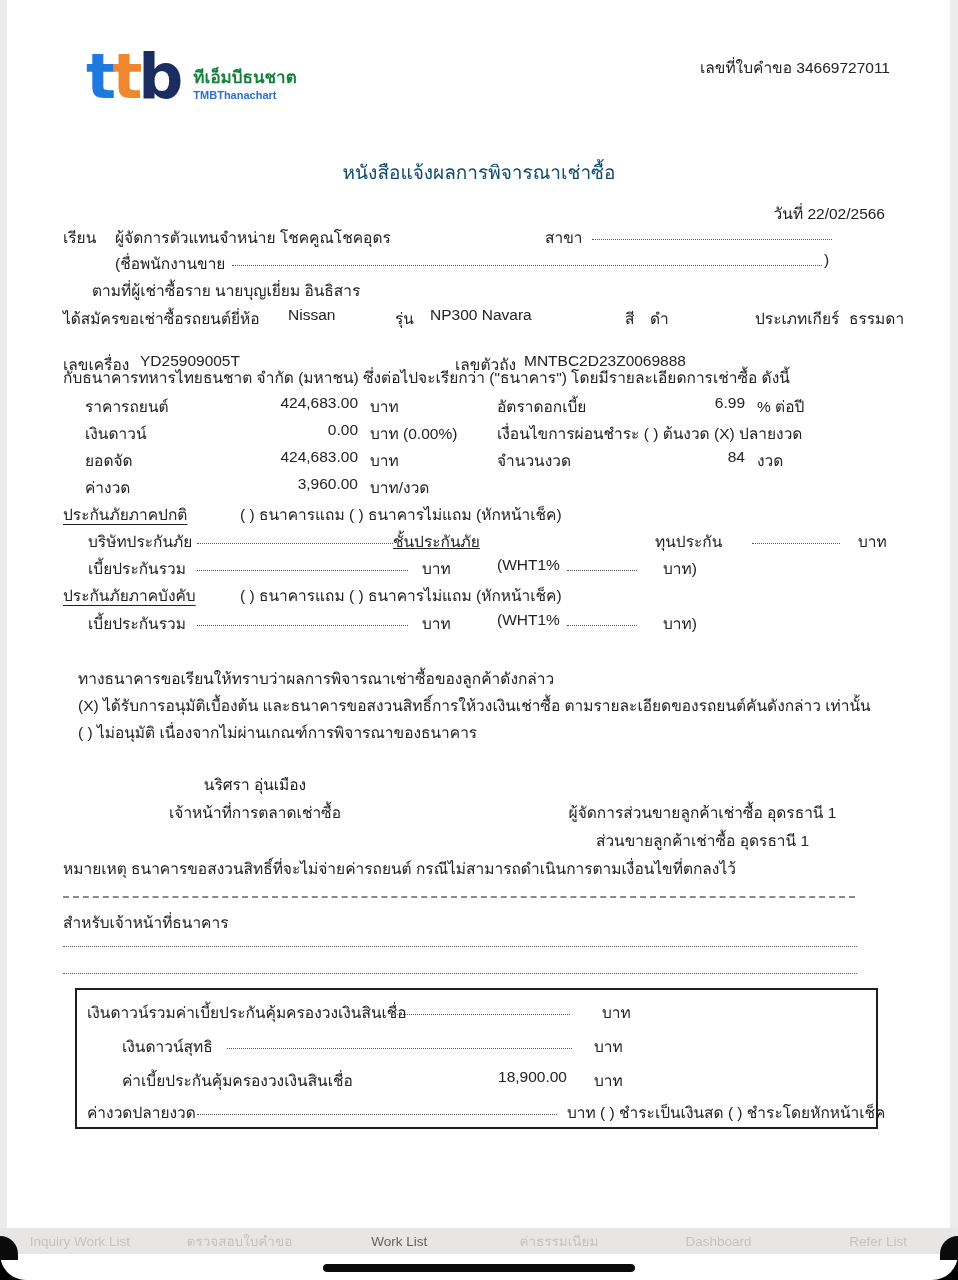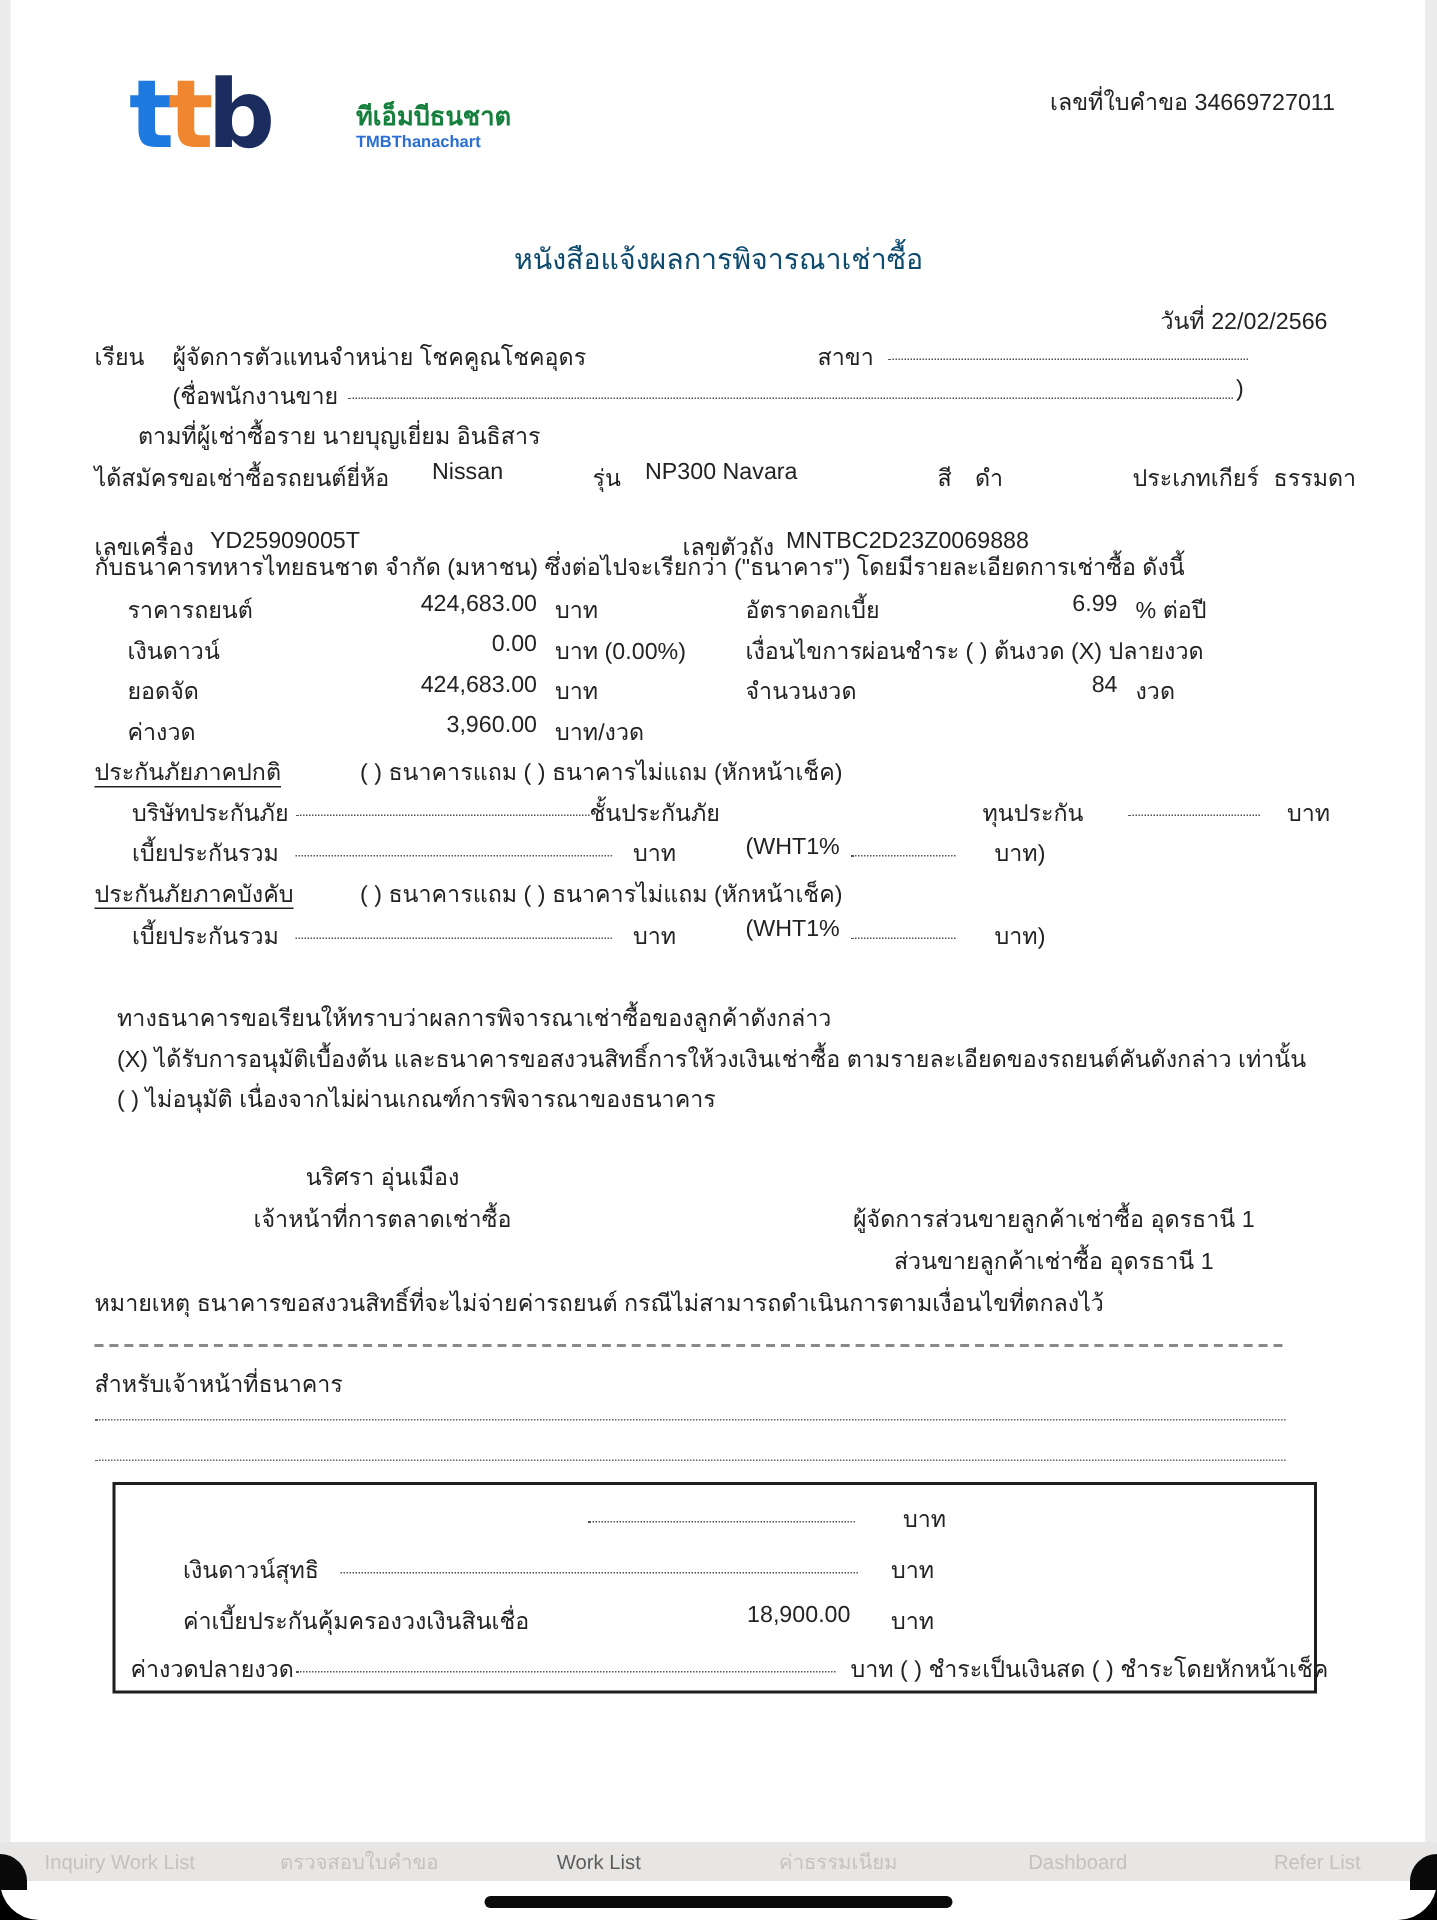--- a/index.html
+++ b/index.html
@@ -18,21 +18,21 @@
   .line { position:absolute; left:0; right:0; height:24px; font-size:15.5px; color:#232323; }
   .line > span { position:absolute; white-space:nowrap; }
   .num { text-align:right; display:inline-block; }
   .u { text-decoration:underline; text-underline-offset:4px; }
   .dots { border-bottom:1.6px dotted #555; height:14px; }
   .dotline { position:absolute; border-bottom:1.6px dotted #666; height:1px; left:63px; width:794px; }
   .dashline { position:absolute; border-top:2px dashed #8a8a8a; left:63px; width:792px; }
   .ctr { text-align:center; }
 
   
-  .logo { position:absolute; left:86px; top:44px; display:flex; align-items:flex-start;gap:44px; }
+  .logo { position:absolute; left:86px; top:44px; display:flex; align-items:flex-start; }
   .logo-ttb { font-size:63px; font-weight:bold; letter-spacing:-4px; line-height:66px; font-family:"DejaVu Sans",sans-serif; }
   .lt1 { color:#1f7ae0; } .lt2 { color:#f0862e; } .lb { color:#1b2d5e; }
   .logo-text { margin-left:14px; padding-top:24px; }
   .logo-th { font-size:17px; color:#15803d; font-weight:bold; line-height:20px; }
   .logo-en { font-size:11px; color:#2b6fd4; font-weight:bold; line-height:14px; }
 
   .title { position:absolute; left:0; right:0; top:157px; text-align:center; font-size:19px; color:#0c4a6e; }
 
   .officer-box { position:absolute; left:75px; top:988px; width:799px; height:137px; border:2px solid #1e1e1e; }
   .officer-box .line { font-size:15.5px; }
@@ -140,21 +140,21 @@
     <span style="left:370px;">บาท/งวด</span>
   </div>
 
   <div class="line" style="top:502px;">
     <span class="u" style="left:63px;">ประกันภัยภาคปกติ</span>
     <span style="left:240px;">( ) ธนาคารแถม ( ) ธนาคารไม่แถม (หักหน้าเช็ค)</span>
   </div>
   <div class="line" style="top:529px;">
     <span style="left:88px;">บริษัทประกันภัย</span>
     <span class="dots" style="left:197px; width:196px;"></span>
-    <span style="left:393px;">ชั้นประกันภัย</span>
+    <span style="left:393px;text-decoration:underline;">ชั้นประกันภัย</span>
     <span style="left:655px;">ทุนประกัน</span>
     <span class="dots" style="left:752px; width:88px;"></span>
     <span style="left:858px;">บาท</span>
   </div>
   <div class="line" style="top:556px;">
     <span style="left:88px;">เบี้ยประกันรวม</span>
     <span class="dots" style="left:197px; width:211px;"></span>
     <span style="left:422px;">บาท</span>
     <span style="left:497px;">(WHT1%</span>
     <span class="dots" style="left:567px; width:70px;"></span>
@@ -203,20 +203,21 @@
 
   <div class="line" style="top:910px;">
     <span style="left:63px;">สำหรับเจ้าหน้าที่ธนาคาร</span>
   </div>
 
   <div class="dotline" style="top:945px;"></div>
   <div class="dotline" style="top:972px;"></div>
 
   <div class="officer-box">
     <div class="line" style="top:10px;">
+      <span style="left:10px;">เงินดาวน์รวมค่าเบี้ยประกันคุ้มครองวงเงินสินเชื่อ</span>
       <span class="dots" style="left:315px; width:178px;"></span>
       <span style="left:525px;">บาท</span>
     </div>
     <div class="line" style="top:44px;">
       <span style="left:45px;">เงินดาวน์สุทธิ</span>
       <span class="dots" style="left:150px; width:345px;"></span>
       <span style="left:517px;">บาท</span>
     </div>
     <div class="line" style="top:78px;">
       <span style="left:45px;">ค่าเบี้ยประกันคุ้มครองวงเงินสินเชื่อ</span>

